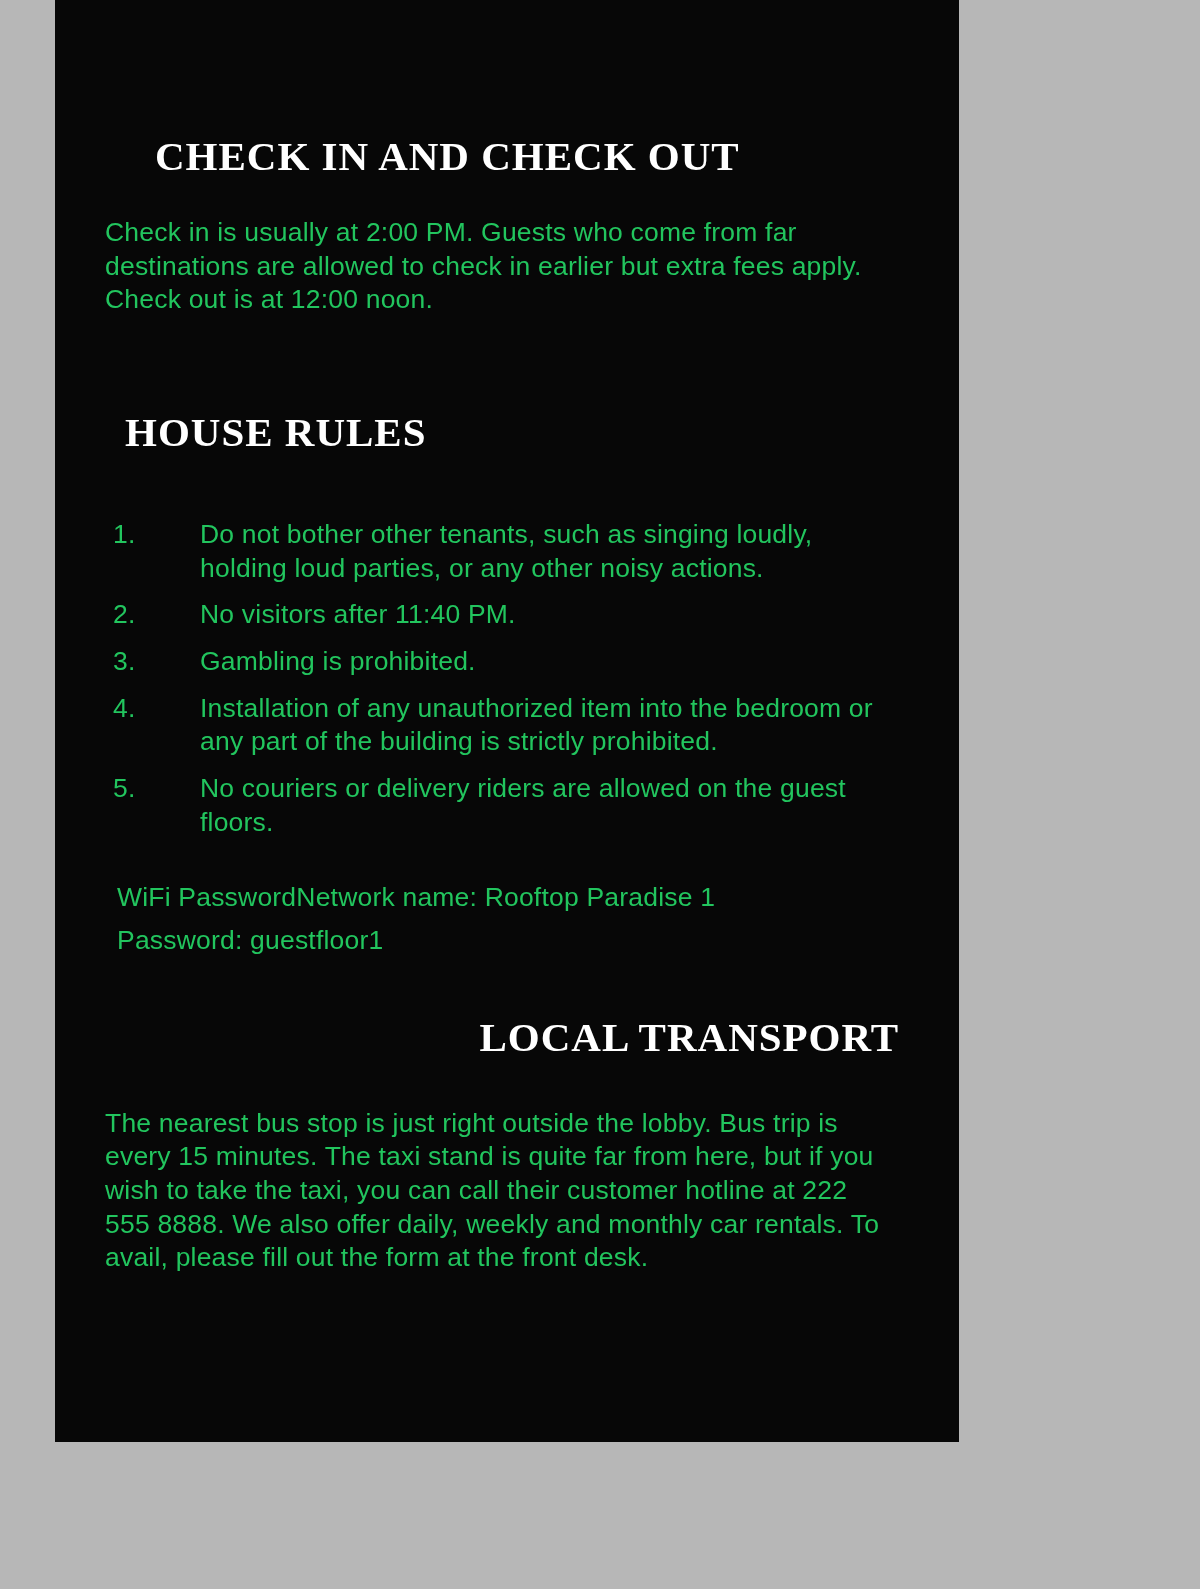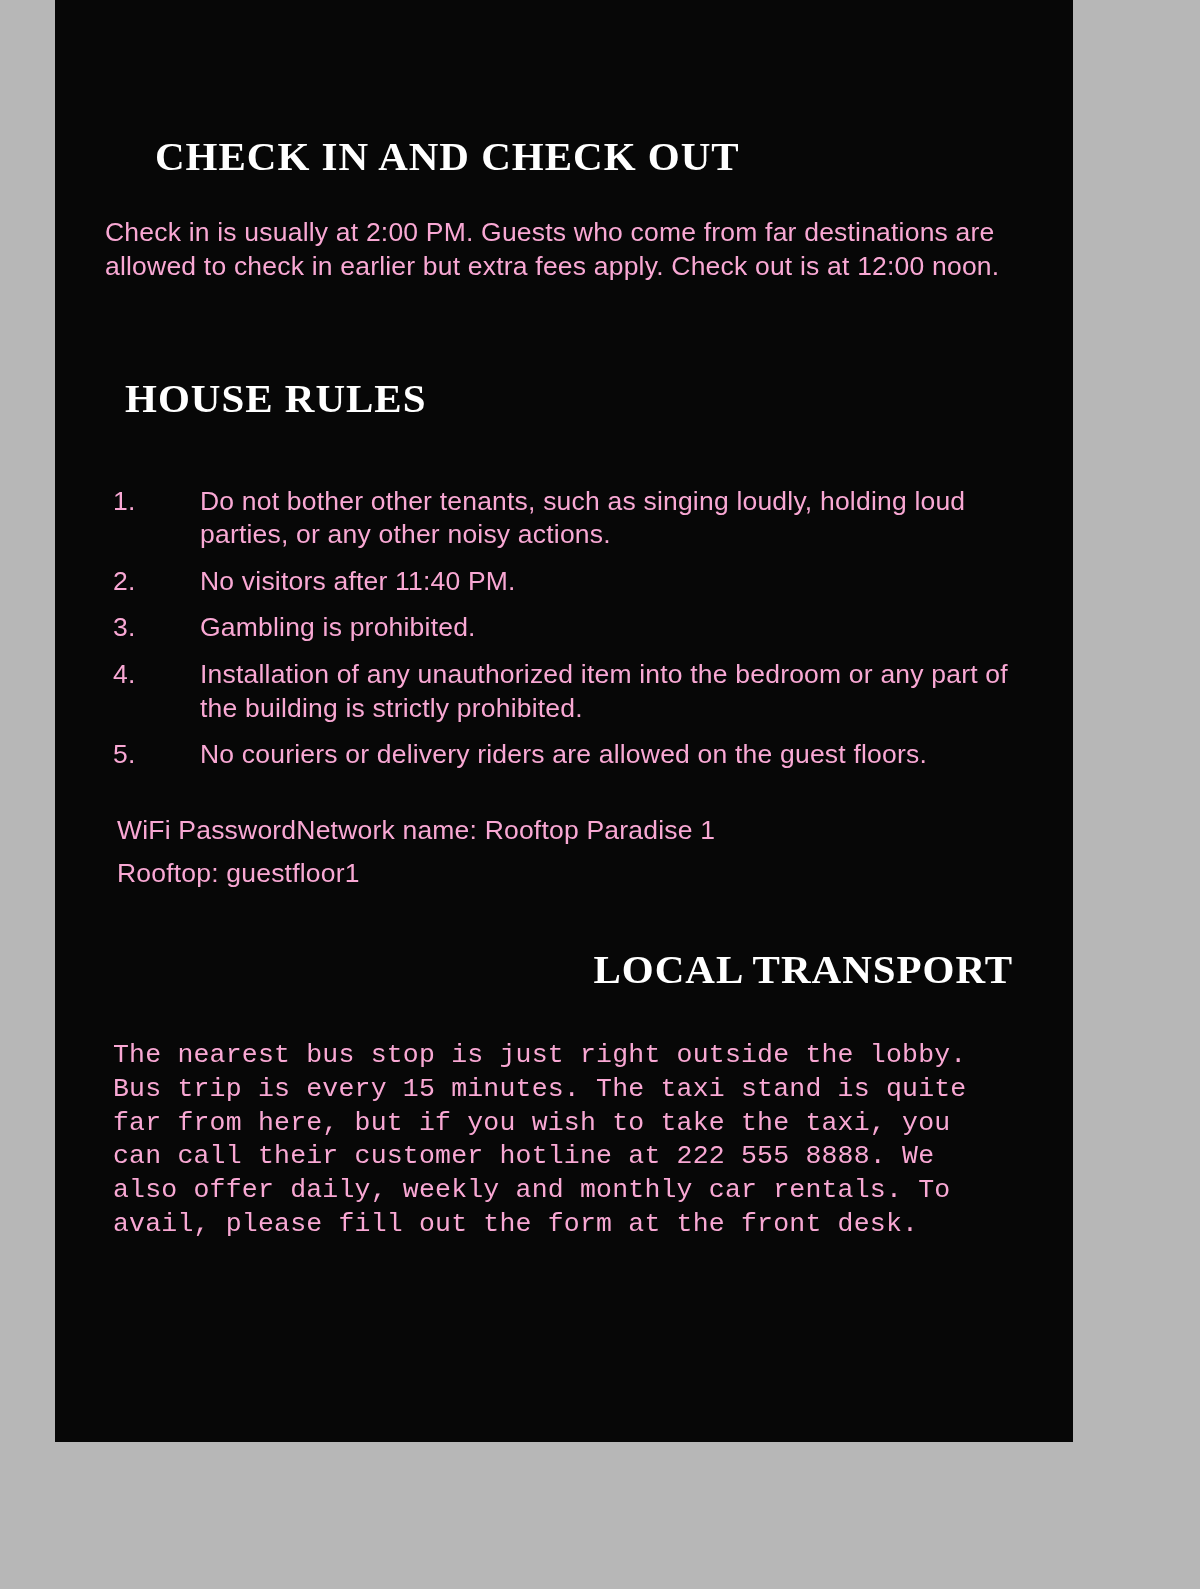--- a/index.html
+++ b/index.html
@@ -11,21 +11,21 @@
     height: 1589px;
     background: #b7b7b7;
     position: relative;
     font-family: "Liberation Sans", sans-serif;
     overflow: hidden;
   }
   .paper {
     position: absolute;
     left: 55px;
     top: 0;
-    width: 1018px;
+    width: 904px;
     height: 1442px;
     background: #070707;
     color: #fafafa;
     box-sizing: border-box;
     padding: 0 60px 0 50px;
   }
   .heading {
     font-family: "Liberation Serif", "DejaVu Serif", serif;
     font-size: 41px;
     font-weight: 600;
@@ -42,21 +42,21 @@
   .h-otherinfo {
     margin: 72px 0 0 97px;
   }
   .h-transport {
     margin: 56px 0 0 50px;
     text-align: right;
   }
   .body-text {
     font-size: 26.5px;
     line-height: 1.27;
-    color: #f9a8d4;
+    color: #22c55e;
     letter-spacing: 0.2px;
   }
   .p-checkin {
     margin: 36px 0 0 0;
   }
   .rules-list {
     margin: 62px 0 0 0;
     padding: 0;
     list-style: none;
   }
@@ -74,22 +74,21 @@
     flex: 1 1 auto;
   }
   .info-lines {
     margin-top: 42px;
     margin-left: 12px;
   }
   .info-line {
     margin: 0 0 9px 0;
   }
   .p-transport {
-    margin: 46px 0 0 8px;
-    font-family: Liberation Mono, monospace;
+    margin: 46px 0 0 0;
   }
 </style>
 </head>
 <body>
 
 <div class="paper">
 
   <h1 class="heading h-checkin">CHECK IN AND CHECK OUT</h1>
 
   <p class="body-text p-checkin">Check in is usually at 2:00 PM. Guests who come from far destinations are allowed to check in earlier but extra fees apply. Check out is at 12:00 noon.</p>
@@ -115,20 +114,20 @@
     </li>
     <li>
       <span class="rule-num">5.</span>
       <span class="rule-text">No couriers or delivery riders are allowed on the guest floors.</span>
     </li>
   </ol>
 
 
   <div class="info-lines">
     <p class="body-text info-line">WiFi PasswordNetwork name: Rooftop Paradise 1</p>
-    <p class="body-text info-line">Rooftop: guestfloor1</p>
+    <p class="body-text info-line">Password: guestfloor1</p>
   </div>
 
   <h1 class="heading h-transport">LOCAL TRANSPORT</h1>
 
   <p class="body-text p-transport">The nearest bus stop is just right outside the lobby. Bus trip is every 15 minutes. The taxi stand is quite far from here, but if you wish to take the taxi, you can call their customer hotline at 222 555 8888. We also offer daily, weekly and monthly car rentals. To avail, please fill out the form at the front desk.</p>
 
 </div>
 
 </body></html>

